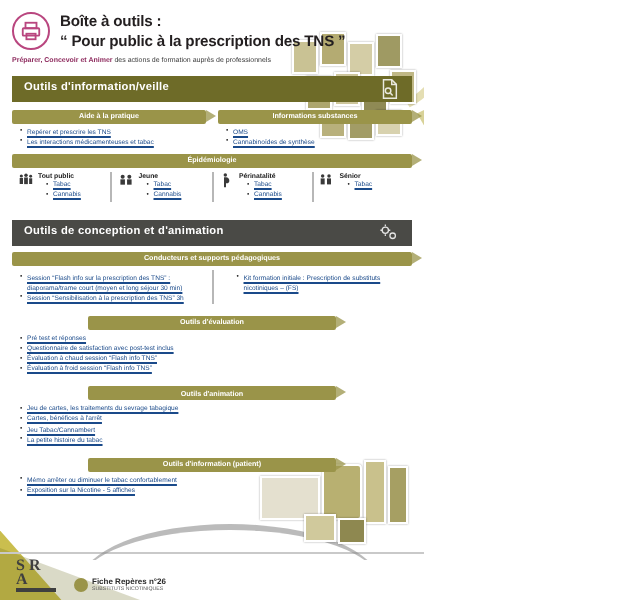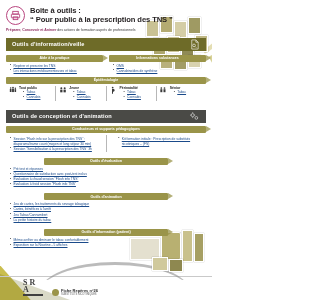--- a/index.html
+++ b/index.html
@@ -48,21 +48,21 @@
   }
   .bottom-arc {
     position:absolute; left:40px; bottom:8px; width:150px; height:30px;
     border-top:3px solid #8e8e8e; border-radius:50%/100% 100% 0 0;
     opacity:.6;
     clip-path: polygon(0 0, 100% 0, 100% 60%, 0 60%);
   }
 
   
   .header { position:relative; padding:5px 6px 0 6px; z-index:4; }
-  .title-row { display:flex; align-items:center; gap:5px; }
+  .title-row { display:flex; align-items:flex-end; gap:5px; }
   .logo-badge {
     width:19px; height:19px; flex:0 0 19px;
     border:1.3px solid #b9467f; border-radius:50%;
     display:flex; align-items:center; justify-content:center;
     margin-top:1px;
   }
   .logo-badge svg { display:block; }
   .titles { flex:1; }
   .t1 { font-size:7.6px; font-weight:bold; color:#231f20; line-height:1.25; letter-spacing:-.1px; }
   .t2 { font-size:7.6px; font-weight:bold; color:#231f20; line-height:1.25; letter-spacing:-.1px; }
@@ -134,21 +134,21 @@
 
   
   .photos-tr { position:absolute; top:14px; right:2px; width:66px; height:56px; z-index:2; }
   .photos-br { position:absolute; right:4px; bottom:22px; width:78px; height:48px; z-index:2; }
   .ph {
     position:absolute; border:.5px solid #fff;
     box-shadow:0 0 1px rgba(0,0,0,.35);
   }
   
   .footer {
-    position:absolute; left:16px; right:0; bottom:0; height:23px; z-index:5;
+    position:absolute; left:1px; right:0; bottom:0; height:23px; z-index:5;
   }
   .sra-logo { position:absolute; left:7px; bottom:4px; }
   .sra-logo .sr { font-size:8px; font-weight:bold; color:#3f3f3f; line-height:.9; font-family:"Liberation Serif", serif; }
   .sra-logo .bar { width:20px; height:2px; background:#3f3f3f; margin-top:1px; }
   .fiche {
     position:absolute; left:36px; bottom:4px;
     display:flex; align-items:center; gap:2px;
   }
   .fiche .dot { width:7px; height:7px; border-radius:50%; background:#9a9449; }
   .fiche .ftxt { font-size:4px; font-weight:bold; color:#2b2b2b; line-height:1.1; }

